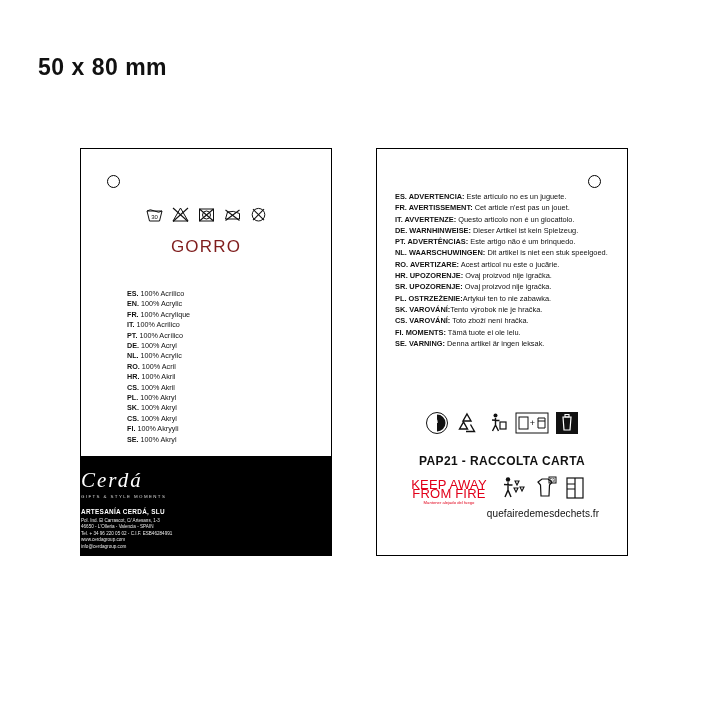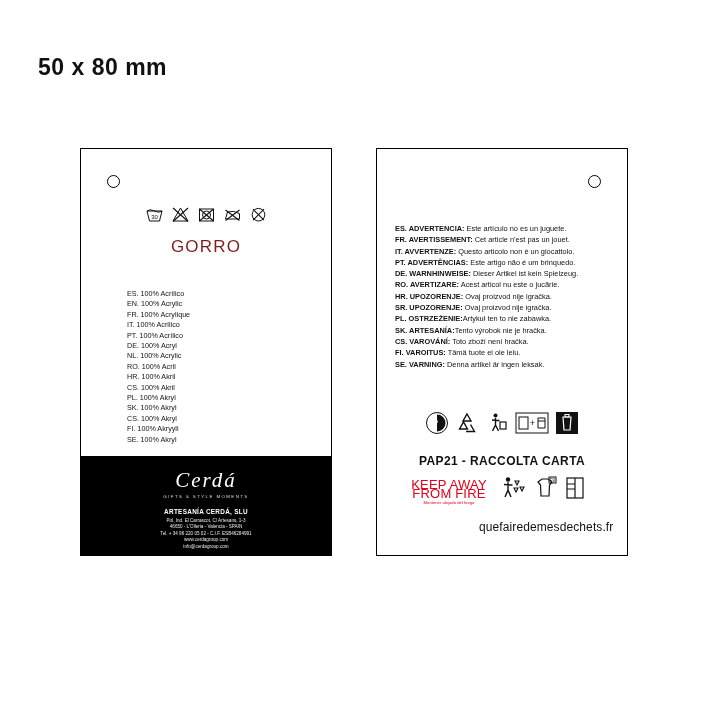--- a/index.html
+++ b/index.html
@@ -96,31 +96,30 @@
   }
 
   .comp-list {
     position: absolute;
     left: 46px;
     top: 140px;
     font-size: 7.2px;
     line-height: 10.4px;
     color: #111;
   }
-  .comp-list div span.cc { font-weight: normal; margin-top: 41px; }
+  .comp-list div span.cc { font-weight: bold; margin-top: 41px; }
 
   .brand-block {
     position: absolute;
     left: 0;
     right: 0;
     bottom: 0;
     height: 99px;
     background: #000000;
     color: #ffffff;
-    text-align: center;
     padding-top: 12px;
     box-sizing: border-box;
   }
   .brand-name {
     font-family: "Liberation Serif", serif;
     font-size: 21px;
     letter-spacing: 2px;
     font-style: italic;
   }
   .brand-tag {
@@ -140,21 +139,21 @@
     line-height: 6.4px;
     margin-top: 3px;
     color: #e8e8e8;
   }
 
   
   .warn-list {
     position: absolute;
     left: 18px;
     right: 14px;
-    top: 74px;
+    top: 42px;
     font-size: 7.4px;
     line-height: 11.3px;
     color: #111;
   }
   .warn-list b { font-weight: bold; }
 
   .recycle-row {
     position: absolute;
     left: 0;
     right: 0;
@@ -205,23 +204,23 @@
     width: 128px;
     text-align: center;
   }
   .triman-icons {
     display: flex;
     justify-content: center;
     align-items: center;
     gap: 6px;
   }
   .triman-url {
-    font-size: 12px;
+    font-size: 10px;
     letter-spacing: 0.1px;
-    margin-top: 15px;
+    margin-top: 3px;
     color: #111;
   }
 </style>
 </head>
 <body>
 
 <div class="page">
 
   <div class="dimension-label">50 x 80 mm</div>
 
@@ -303,29 +302,30 @@
     </div>
   </div>
 
   <div class="card card-back">
     <div class="punch-hole punch-back"></div>
 
     <div class="warn-list">
       <div><b>ES. ADVERTENCIA:</b> <span>Este artículo no es un juguete.</span></div>
       <div><b>FR. AVERTISSEMENT:</b> <span>Cet article n'est pas un jouet.</span></div>
       <div><b>IT. AVVERTENZE:</b> <span>Questo articolo non é un giocattolo.</span></div>
+      <div><b>DE. WARNHINWEISE:</b> <span>Dieser Artikel ist kein Spielzeug.</span></div>
       <div><b>PT. ADVERTÊNCIAS:</b> <span>Este artigo não é um brinquedo.</span></div>
-      <div><b>DE. WARNHINWEISE:</b> <span>Dieser Artikel ist kein Spielzeug.</span></div>
+      <div><b>NL. WAARSCHUWINGEN:</b> <span>Dit artikel is niet een stuk speelgoed.</span></div>
       <div><b>RO. AVERTIZARE:</b> <span>Acest articol nu este o jucãrie.</span></div>
       <div><b>HR. UPOZORENJE:</b> <span>Ovaj proizvod nije igračka.</span></div>
       <div><b>SR. UPOZORENJE:</b> <span>Ovaj proizvod nije igračka.</span></div>
       <div><b>PL. OSTRZEŻENIE:</b><span>Artykuł ten to nie zabawka.</span></div>
-      <div><b>SK. ARTESANÍA:</b><span>Tento výrobok nie je hračka.</span></div>
+      <div><b>SK. VAROVÁNÍ:</b><span>Tento výrobok nie je hračka.</span></div>
       <div><b>CS. VAROVÁNÍ:</b> <span>Toto zboží není hračka.</span></div>
-      <div><b>FI. VAROITUS:</b> <span>Tämä tuote ei ole lelu.</span></div>
+      <div><b>FI. MOMENTS:</b> <span>Tämä tuote ei ole lelu.</span></div>
       <div><b>SE. VARNING:</b> <span>Denna artikel är ingen leksak.</span></div>
     </div>
 
     <div class="recycle-row">
       <div>
         <svg width="24" height="24" viewBox="0 0 24 24">
           <circle cx="12" cy="12" r="10.5" fill="none" stroke="#111" stroke-width="1"></circle>
           <path d="M12 3.5 A8.5 8.5 0 0 1 12 20.5 Z" fill="#111"></path>
           <path d="M6 10 Q12 5 12 12" fill="none" stroke="#fff" stroke-width="1.4"></path>
         </svg>

